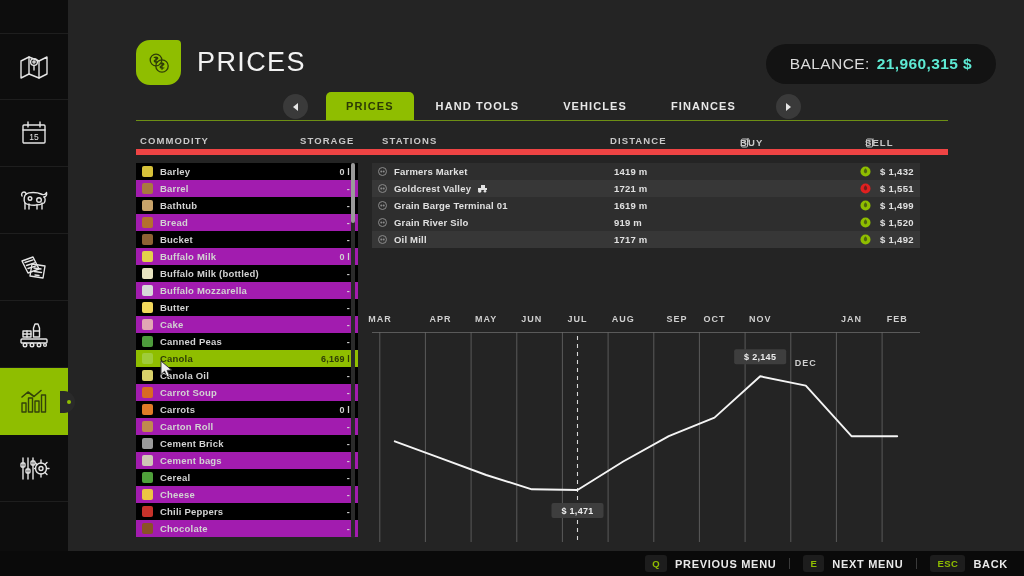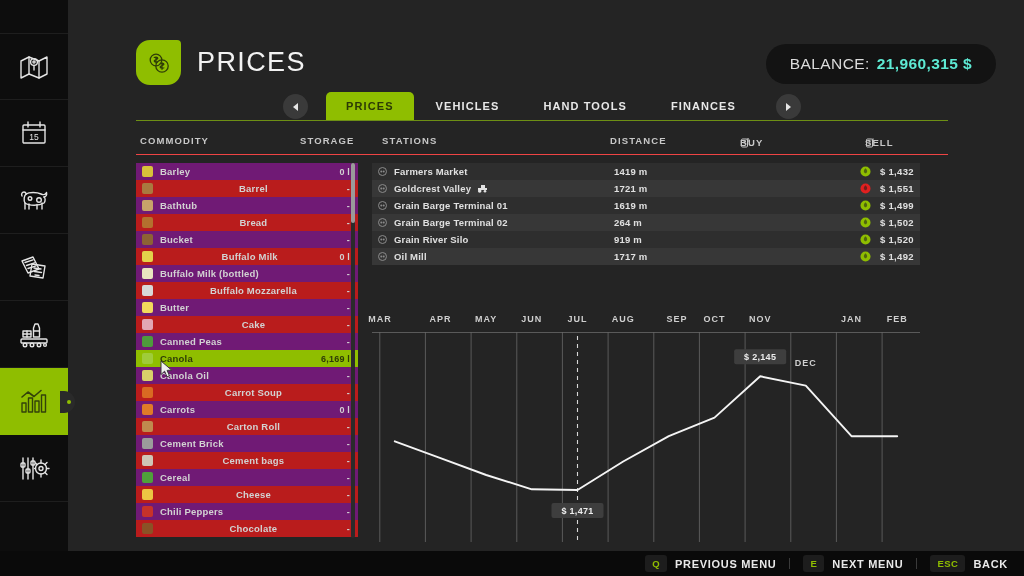--- a/index.html
+++ b/index.html
@@ -85,44 +85,44 @@
   .tab-arrow.left { margin-right: 18px; }
   .tab-arrow.right { margin-left: 18px; }
   .tab-arrow .tri { width:0; height:0; border-top:4px solid transparent;
                     border-bottom:4px solid transparent; }
   .tab-arrow.left .tri { border-right: 5px solid #e6e6e6; }
   .tab-arrow.right .tri { border-left: 5px solid #e6e6e6; }
 
   
   #colheads {
     position: absolute; left: 136px; top: 133px; width: 812px; height: 22px;
-    border-bottom: 1px solid #ef4444;
+    border-bottom: 6px solid #ef4444;
     color: #c8c8c8; font-size: 9.5px; font-weight: 700; letter-spacing: 1.1px;
   }
   #colheads span { position: absolute; top: 2px; }
   .ch-commodity { left: 4px; }
   .ch-storage   { left: 164px; }
   .ch-stations  { left: 246px; }
   .ch-distance  { left: 474px; }
   .ch-buy       { left: 604px; display:flex; align-items:center; gap:5px; }
   .ch-sell      { left: 729px; display:flex; align-items:center; gap:5px; }
   .ch-buy svg, .ch-sell svg { display:block; }
 
   
   #commodity-panel {
     position: absolute; left: 136px; top: 163px; width: 222px; height: 375px;
     overflow: hidden;
   }
   .crow {
     height: 17px; display: flex; align-items: center;
     padding: 0 8px 0 6px; margin-bottom: 0;
     color: #d2d2d2; font-size: 9.5px; font-weight: 700;
-    background: #701a75;
-  }
-  .crow.alt { background: #b91c1c; text-align: center; }
+    background: #000000;
+  }
+  .crow.alt { background: #a21caf; }
   .crow.sel { background: #8fbe00; color: #2e3c06; }
   .crow .cname { flex: 1; margin-left: 7px; letter-spacing: .2px; }
   .crow .cval { font-size: 9px; letter-spacing: .2px; }
   .cicon {
     width: 11px; height: 11px; border-radius: 2px; flex: 0 0 auto;
     display:block;
   }
   #list-scroll-track {
     position: absolute; left: 351px; top: 163px; width: 4px; height: 375px;
     background: #2b2b2b; border-radius: 2px;
@@ -316,22 +316,22 @@
     <span class="lbl">BALANCE:</span>
     <span class="val">21,960,315 $</span>
   </div>
 
   <div id="tabbar">
     <div id="tabs-inner">
       <div class="tab-arrow left">
         <span class="tri"></span>
       </div>
       <div class="tab active">PRICES</div>
+      <div class="tab">HAND TOOLS</div>
       <div class="tab">VEHICLES</div>
-      <div class="tab">HAND TOOLS</div>
       <div class="tab">FINANCES</div>
       <div class="tab-arrow right">
         <span class="tri"></span>
       </div>
     </div>
   </div>
 
   <div id="colheads">
     <span class="ch-commodity">COMMODITY</span>
     <span class="ch-storage">STORAGE</span>
@@ -526,36 +526,20 @@
         </svg>
         <span class="s-name">
           <span>Grain Barge Terminal 01</span>
         </span>
         <span class="s-dist">1619 m</span>
         <svg class="s-dot" width="11" height="11" viewBox="0 0 11 11">
           <circle cx="5.5" cy="5.5" r="5" fill="#8fbe00"></circle>
           <path d="M5.5 2.2 C7.4 4 7.6 5.6 6.5 6.8 C5.9 7.5 5.1 7.5 4.5 6.8 C3.4 5.6 3.6 4 5.5 2.2 Z" fill="#1b1b1b" opacity=".55"></path>
         </svg>
         <span class="s-price">$ 1,499</span>
-      </div>
-      <div class="srow alt">
-        <svg class="s-icon" width="9" height="9" viewBox="0 0 9 9">
-          <circle cx="4.5" cy="4.5" r="4" fill="none" stroke="#8a8a8a" stroke-width="1"></circle>
-          <circle cx="3.3" cy="4.5" r="1" fill="#8a8a8a"></circle>
-          <circle cx="5.7" cy="4.5" r="1" fill="#8a8a8a"></circle>
-        </svg>
-        <span class="s-name">
-          <span>Grain Barge Terminal 02</span>
-        </span>
-        <span class="s-dist">264 m</span>
-        <svg class="s-dot" width="11" height="11" viewBox="0 0 11 11">
-          <circle cx="5.5" cy="5.5" r="5" fill="#8fbe00"></circle>
-          <path d="M5.5 2.2 C7.4 4 7.6 5.6 6.5 6.8 C5.9 7.5 5.1 7.5 4.5 6.8 C3.4 5.6 3.6 4 5.5 2.2 Z" fill="#1b1b1b" opacity=".55"></path>
-        </svg>
-        <span class="s-price">$ 1,502</span>
       </div>
       <div class="srow">
         <svg class="s-icon" width="9" height="9" viewBox="0 0 9 9">
           <circle cx="4.5" cy="4.5" r="4" fill="none" stroke="#8a8a8a" stroke-width="1"></circle>
           <circle cx="3.3" cy="4.5" r="1" fill="#8a8a8a"></circle>
           <circle cx="5.7" cy="4.5" r="1" fill="#8a8a8a"></circle>
         </svg>
         <span class="s-name">
           <span>Grain River Silo</span>
         </span>

